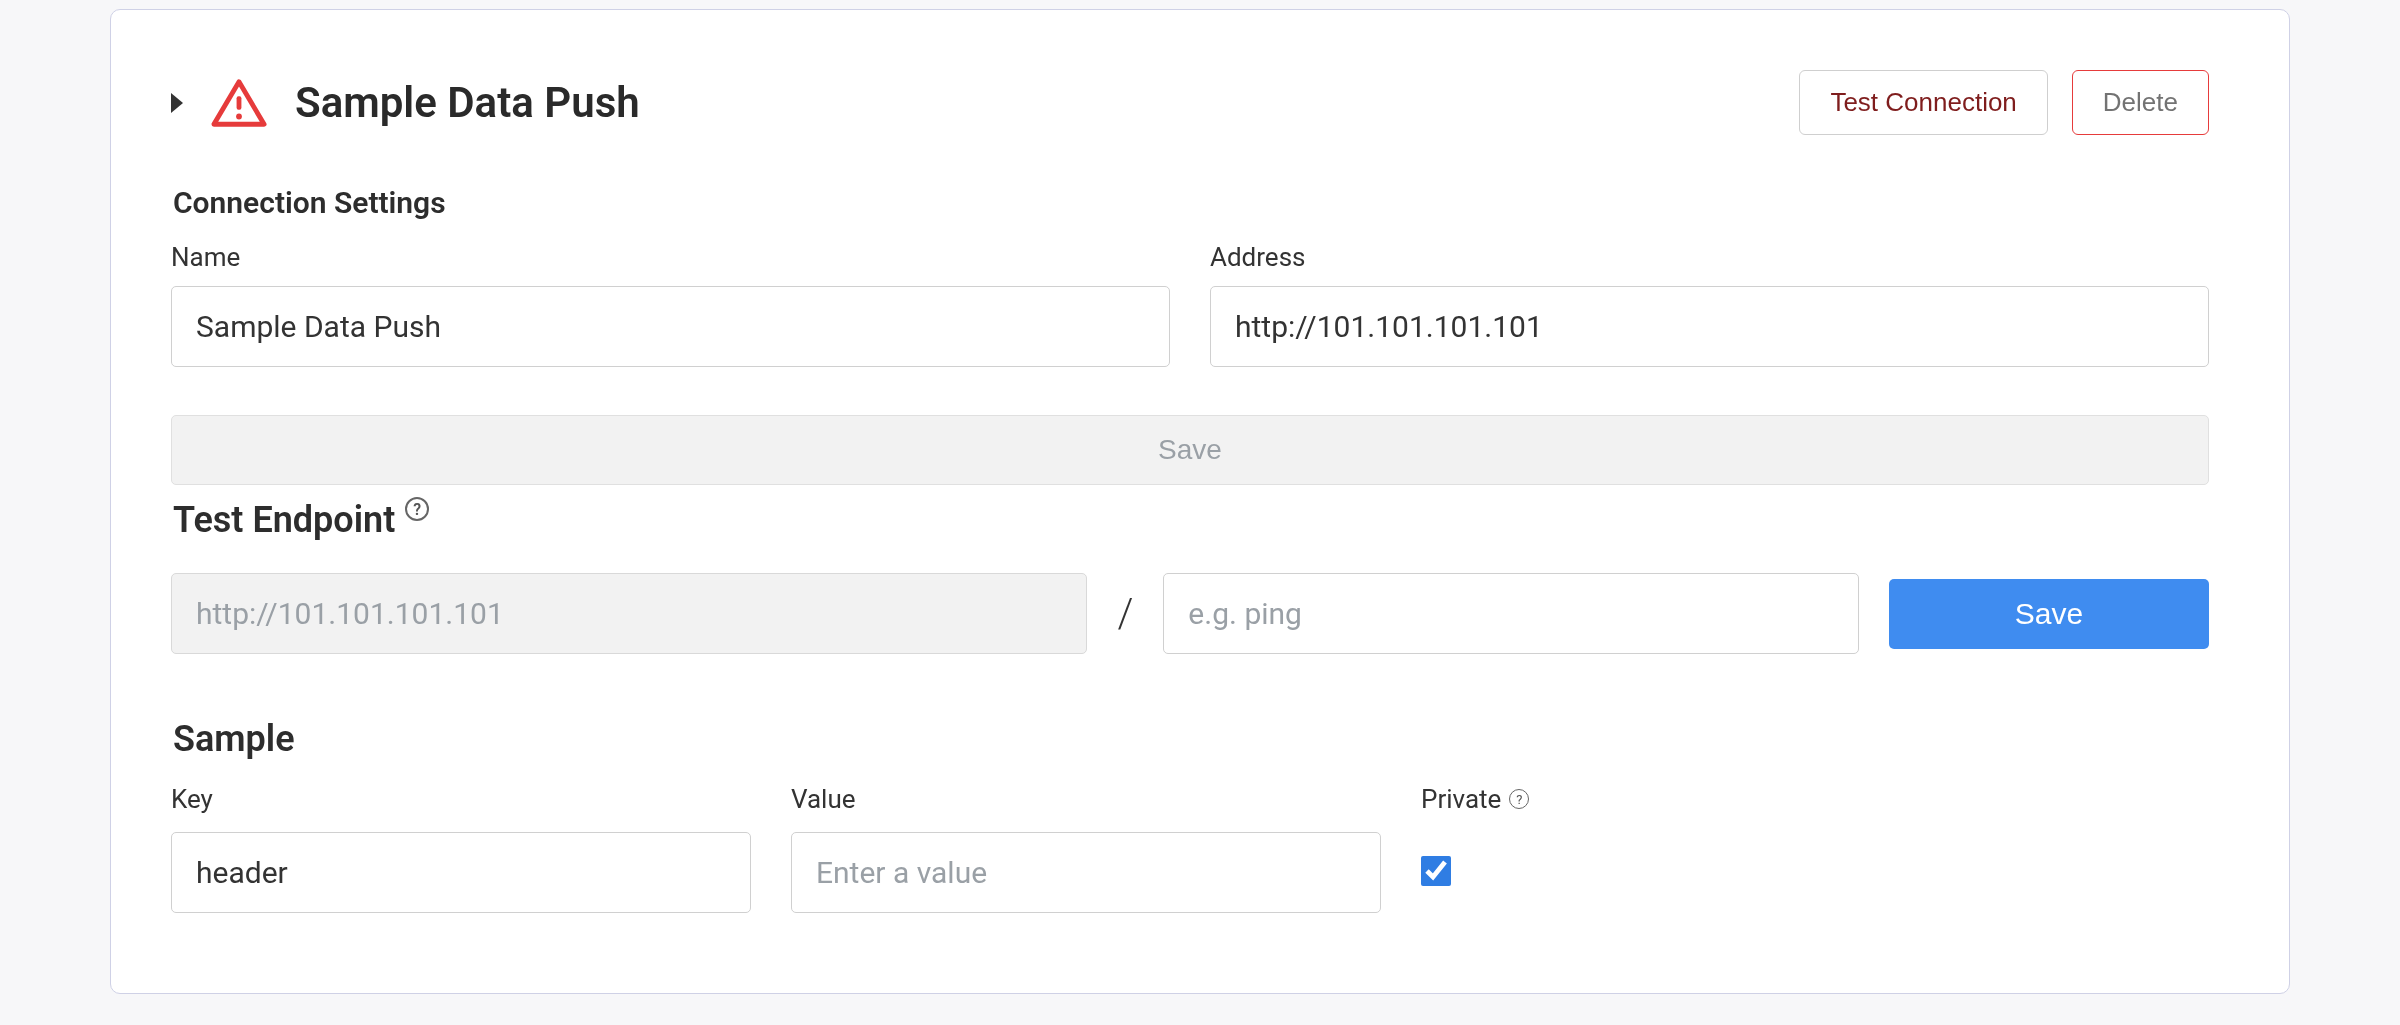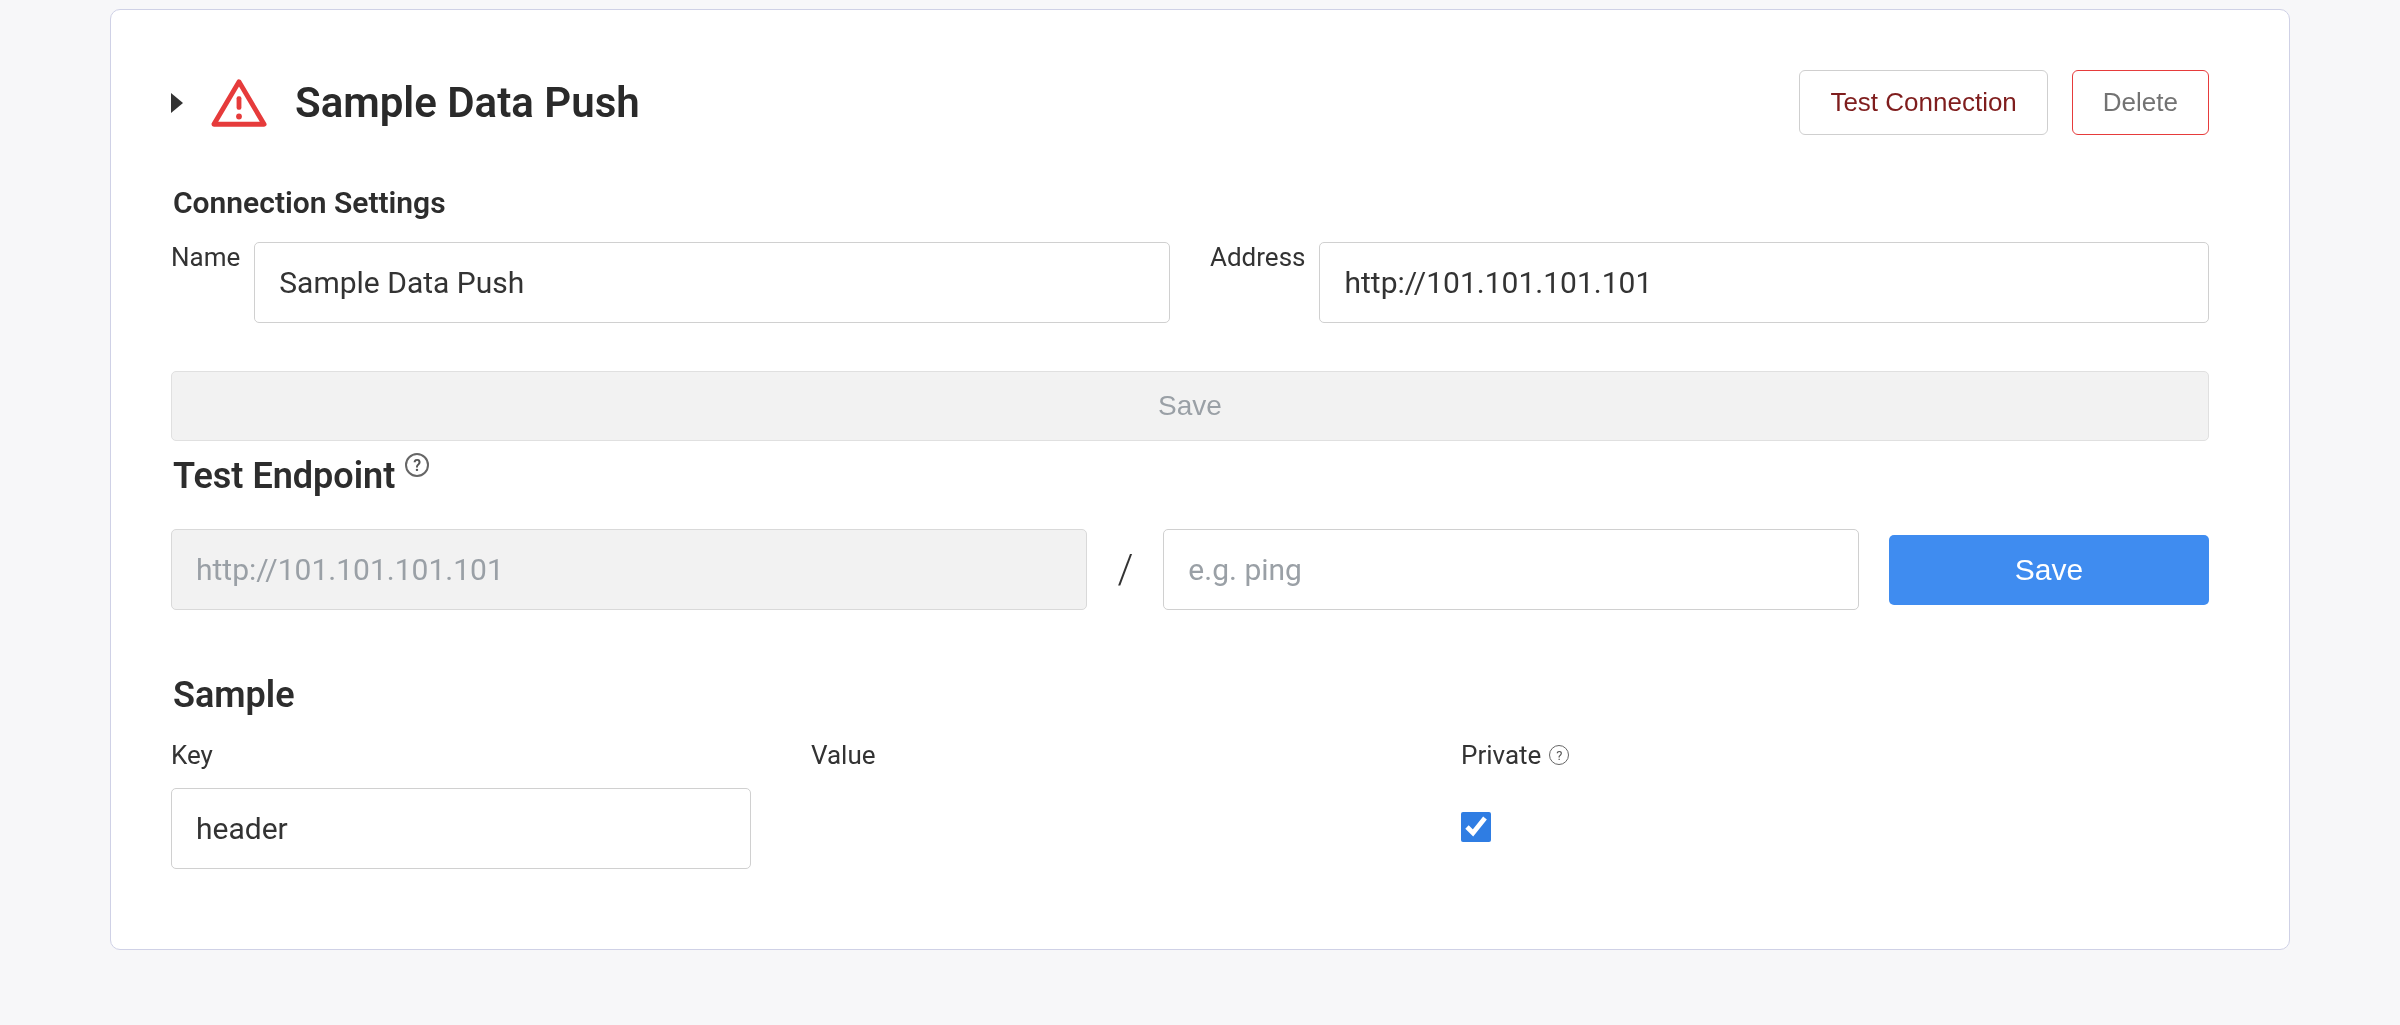--- a/index.html
+++ b/index.html
@@ -94,21 +94,21 @@
     color: #555;
     position: relative;
     top: -2px;
     cursor: help;
   }
   .help-icon.small {
     width: 20px; height: 20px; border-width: 1.5px; font-size: 13px; top: 0;
   }
 
   .row { display: flex; gap: 40px; margin-bottom: 48px; }
-  .col { flex: 1; display: flex; flex-direction: row; gap: 14px; }
+  .col { flex: 1; display: flex; flex-direction: column; gap: 14px; }
   .field-label {
     font-size: 26px;
     color: #333;
     font-weight: 400;
   }
   .input {
     font-size: 30px;
     padding: 22px 24px;
     border: 1.5px solid #d0d0d0;
     border-radius: 5px;
@@ -143,21 +143,21 @@
     margin-bottom: 60px;
   }
   .endpoint-base { width: 925px; }
   .slash { font-size: 40px; color: #333; font-weight: 300; }
   .endpoint-path { width: 702px; }
   .endpoint-save { flex: 0 0 auto; }
 
   .headers-row {
     display: flex;
     align-items: flex-start;
-    gap: 60px;
+    gap: 40px;
   }
   .hcol { display: flex; flex-direction: column; gap: 18px; }
   .hcol.key { width: 580px; }
   .hcol.val { width: 590px; }
   .hcol.priv { flex: 0 0 auto; }
   .priv-wrap { display: flex; align-items: center; gap: 8px; height: 78px; }
   .priv-wrap input[type=checkbox] {
     width: 30px; height: 30px;
     accent-color: #2f7de3;
     cursor: pointer;
@@ -217,20 +217,21 @@
 
     
     <div class="section-title big" style="margin-bottom:24px;">Sample</div>
     <div class="headers-row">
       <div class="hcol key">
         <div class="field-label">Key</div>
         <input class="input" type="text" value="header" style="">
       </div>
       <div class="hcol val">
         <div class="field-label">Value</div>
+        <input class="input" type="text" placeholder="Enter a value" style="">
       </div>
       <div class="hcol priv">
         <div class="field-label" style="display:flex;align-items:center;gap:8px;">
           <span>Private</span>
           <span class="help-icon small">?</span>
         </div>
         <div class="priv-wrap">
           <input type="checkbox" id="priv-cb" checked="" style="">
         </div>
       </div>

